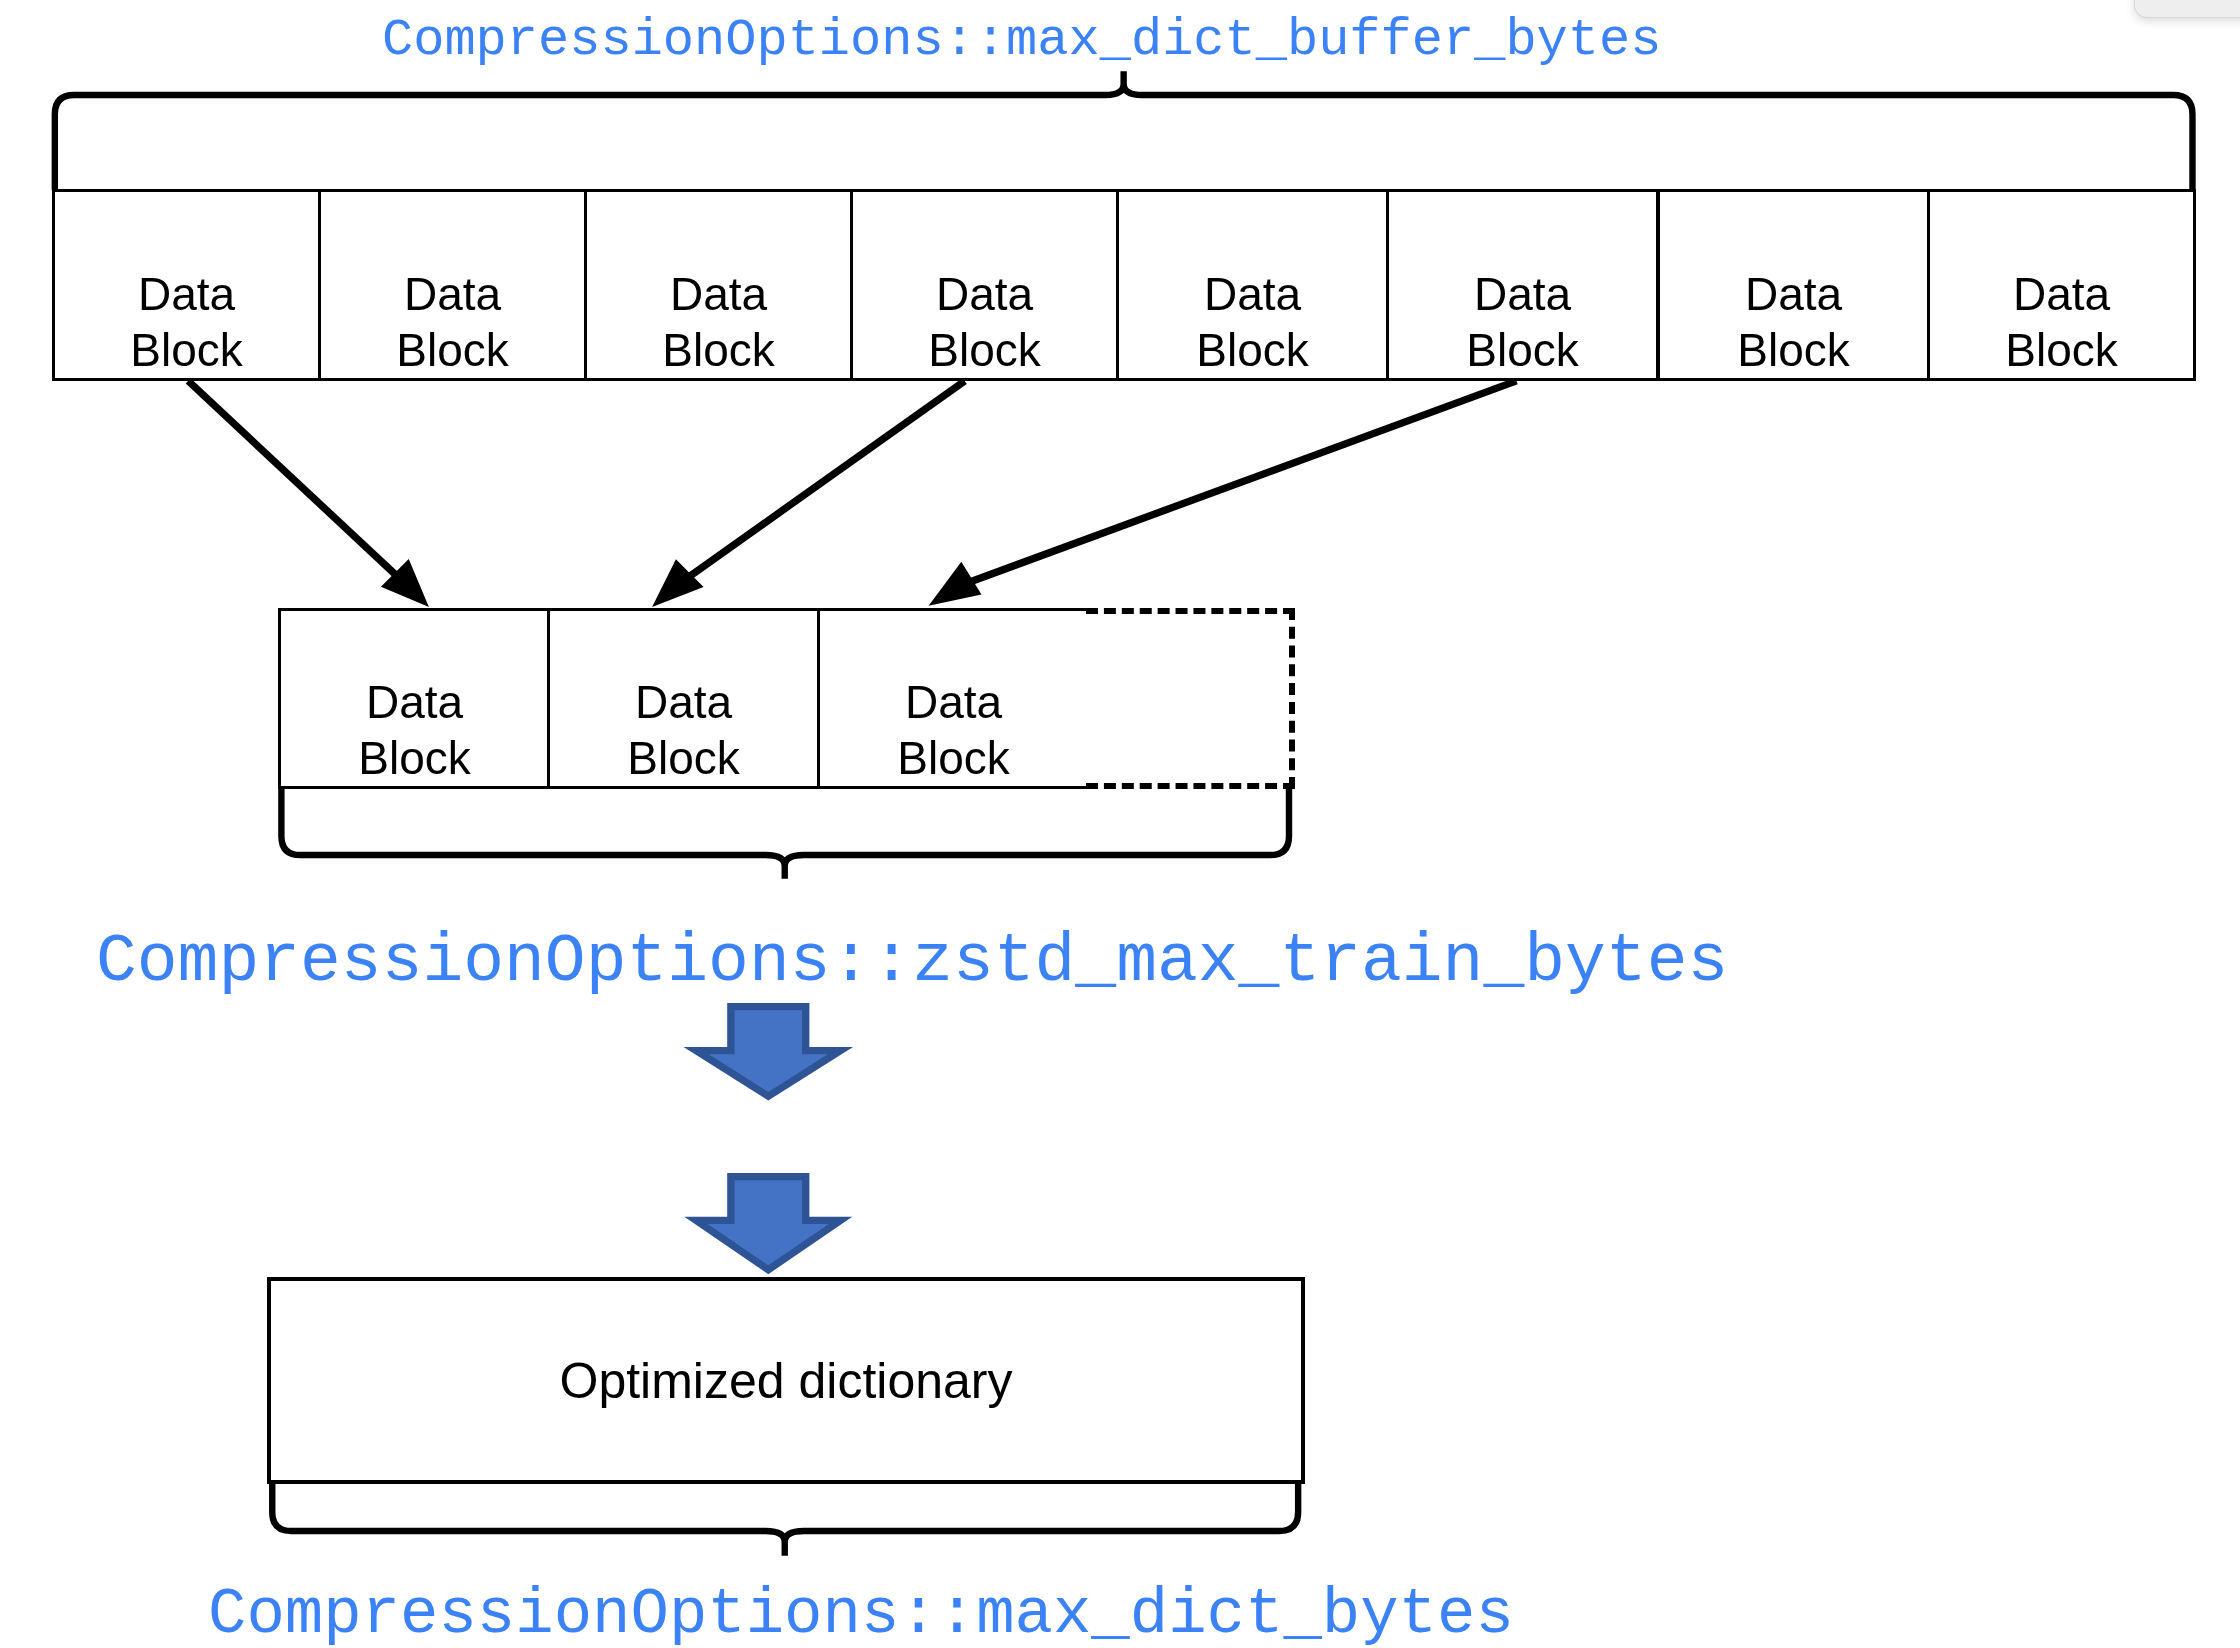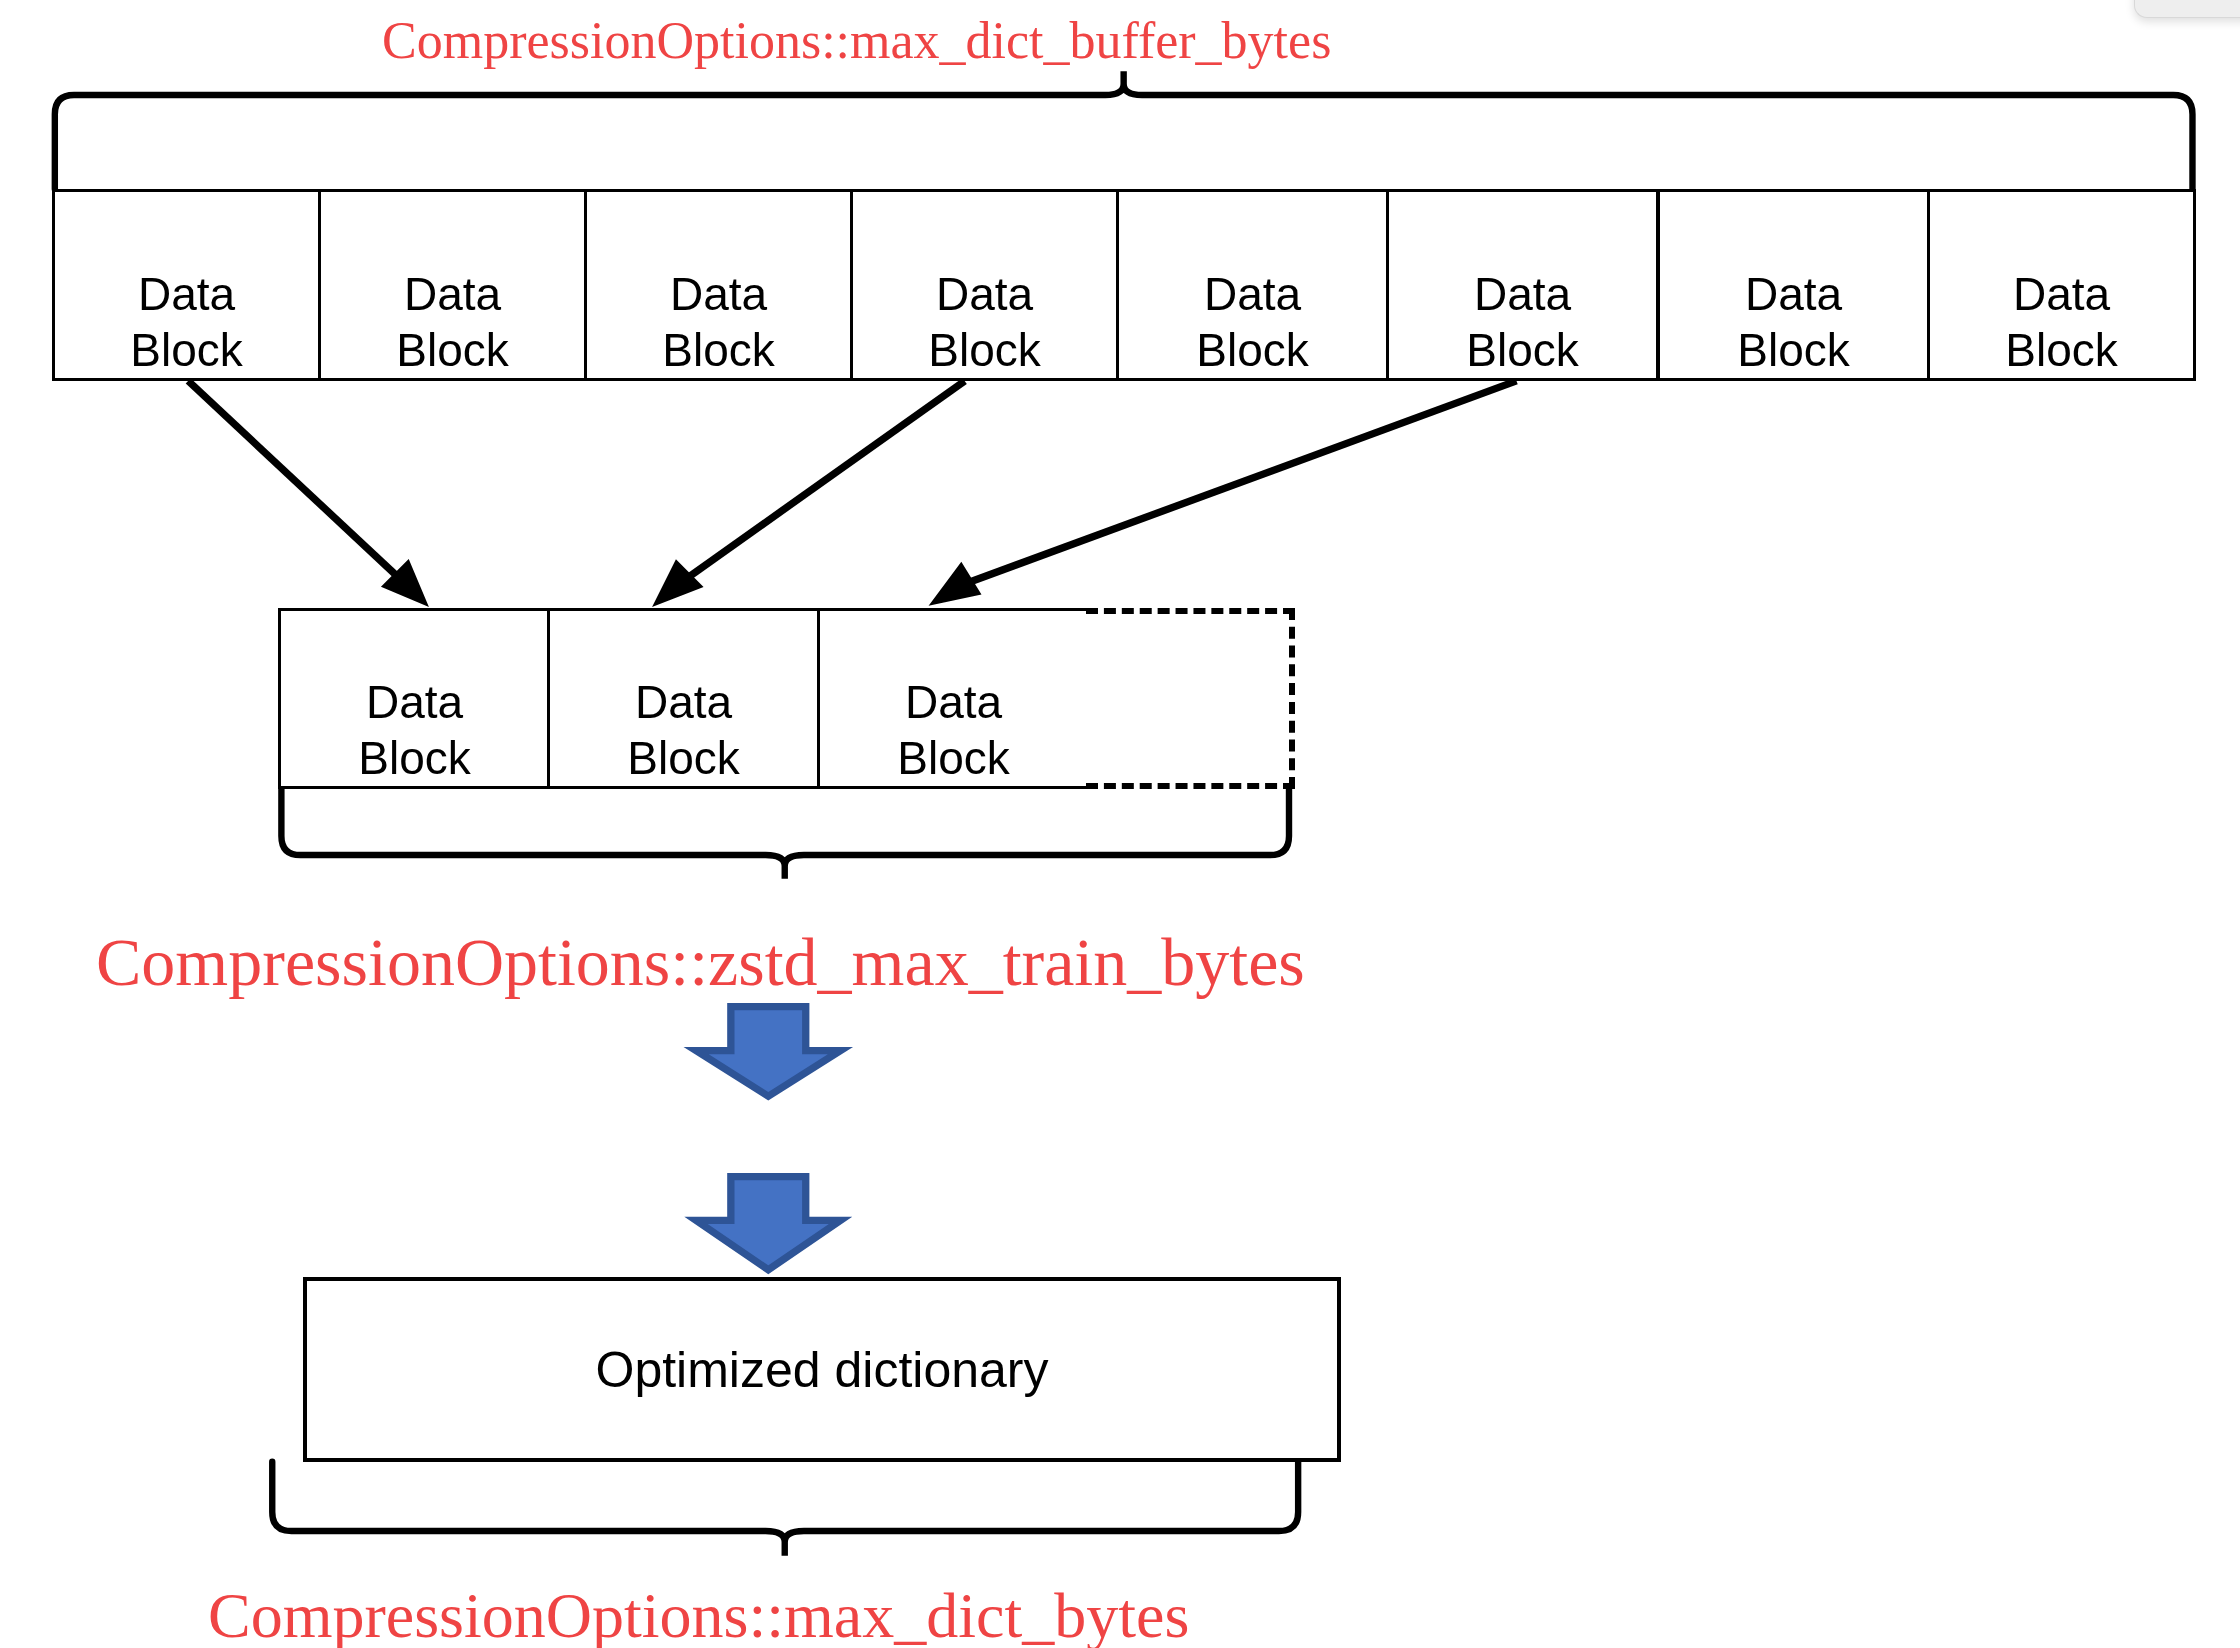--- a/index.html
+++ b/index.html
@@ -11,22 +11,22 @@
     position: relative;
     width: 2240px;
     height: 1648px;
     background: #ffffff;
     overflow: hidden;
     font-family: "Liberation Sans", sans-serif;
   }
 
   .mono-label {
     position: absolute;
-    font-family: Liberation Serif, serif;
-    color: #ef4444;
+    font-family: Liberation Mono, monospace;
+    color: #3b82f6;
     white-space: nowrap;
     letter-spacing: 0px;
   }
 
   .block {
     position: absolute;
     box-sizing: border-box;
     border: 3.7px solid #000000;
     background: #ffffff;
     display: flex;
@@ -193,20 +193,20 @@
     <span>Data</span>
     <span>Block</span>
   </div>
   <div class="block dashed" style="left:1086px; top:608px; width:209px; height:181px; font-size:46px;">
     <span></span>
   </div>
 
   <div class="mono-label" style="left:96px; top:923px; font-size:68px;">CompressionOptions::zstd_max_train_bytes</div>
 
 
-  <div class="dict-box" style="left:267px; top:1277px; width:1038px; height:185px;margin-left:36px;">
+  <div class="dict-box" style="left:267px; top:1277px; width:1038px; height:207px;">
     <span style="font-size:50px;">Optimized dictionary</span>
   </div>
 
   <div class="mono-label" style="left:208px; top:1579px; font-size:64px;">CompressionOptions::max_dict_bytes</div>
 
 </div>
 
 
 </body></html>

